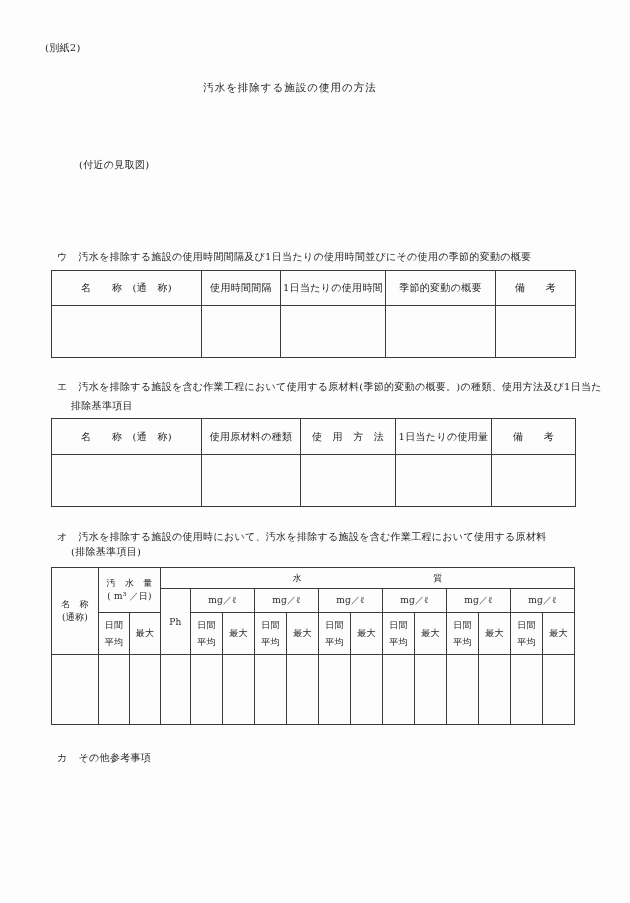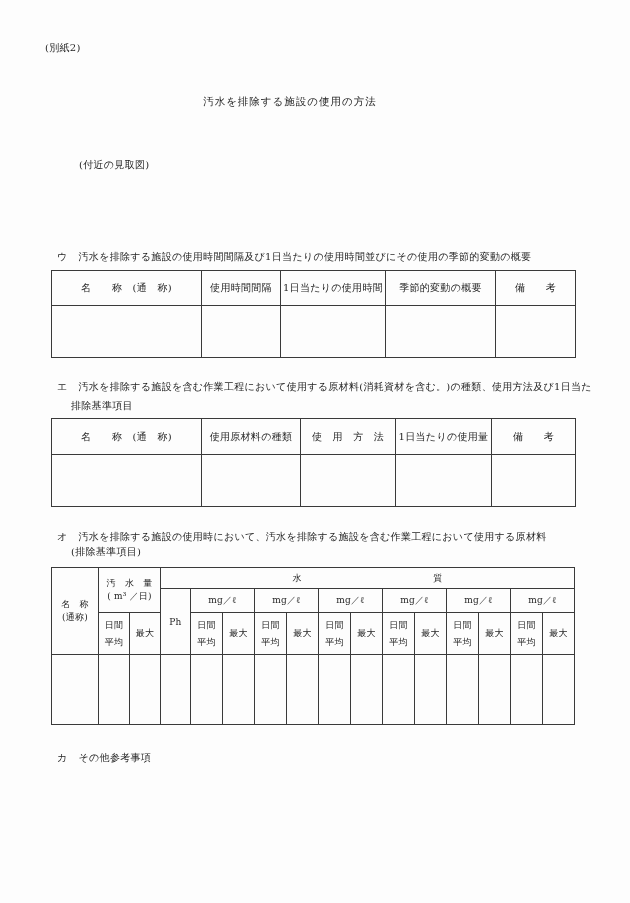--- a/index.html
+++ b/index.html
@@ -11,21 +11,21 @@
     background:#fdfdfd;
     font-family:"DejaVu Serif","Liberation Serif",serif;
     color:#1f1f1f;
     font-size:10px;
     padding-left:44px;
   }
   .abs { position:absolute; }
   .line { white-space:nowrap; letter-spacing:0.3px; line-height:13px; }
   .marker { margin-right:11px; }
   .gap { display:inline-block; width:70px; }
-  .title { width:580px; left:0; text-align:center; letter-spacing:1px; font-size:10.5px;margin-top:14px; }
+  .title { width:580px; left:0; text-align:center; letter-spacing:1px; font-size:10.5px; }
 
   table.ftable {
     border-collapse:collapse;
     table-layout:fixed;
     border:1.5px solid #3a3a3a;
     background:#fdfdfd;
   }
   table.ftable td {
     border:1px solid #3a3a3a;
     text-align:center;
@@ -81,21 +81,21 @@
         <td></td>
         <td></td>
         <td></td>
         <td></td>
         <td></td>
       </tr>
     </tbody>
   </table>
 
   <div class="abs line" style="left:57px; top:380px;">
-    <span class="marker">エ</span><span>汚水を排除する施設を含む作業工程において使用する原材料(消耗資材を含む。)の種類、使用方法及び1日当た</span>
+    <span class="marker">エ</span><span>汚水を排除する施設を含む作業工程において使用する原材料(季節的変動の概要。)の種類、使用方法及び1日当た</span>
   </div>
   <div class="abs line" style="left:71px; top:399px;">排除基準項目</div>
 
   <table class="ftable abs" style="left:51px; top:418px; width:524px;">
     <colgroup>
       <col style="width:150px">
         <col style="width:99px">
         <col style="width:95px">
         <col style="width:96px">
         <col style="width:84px">

